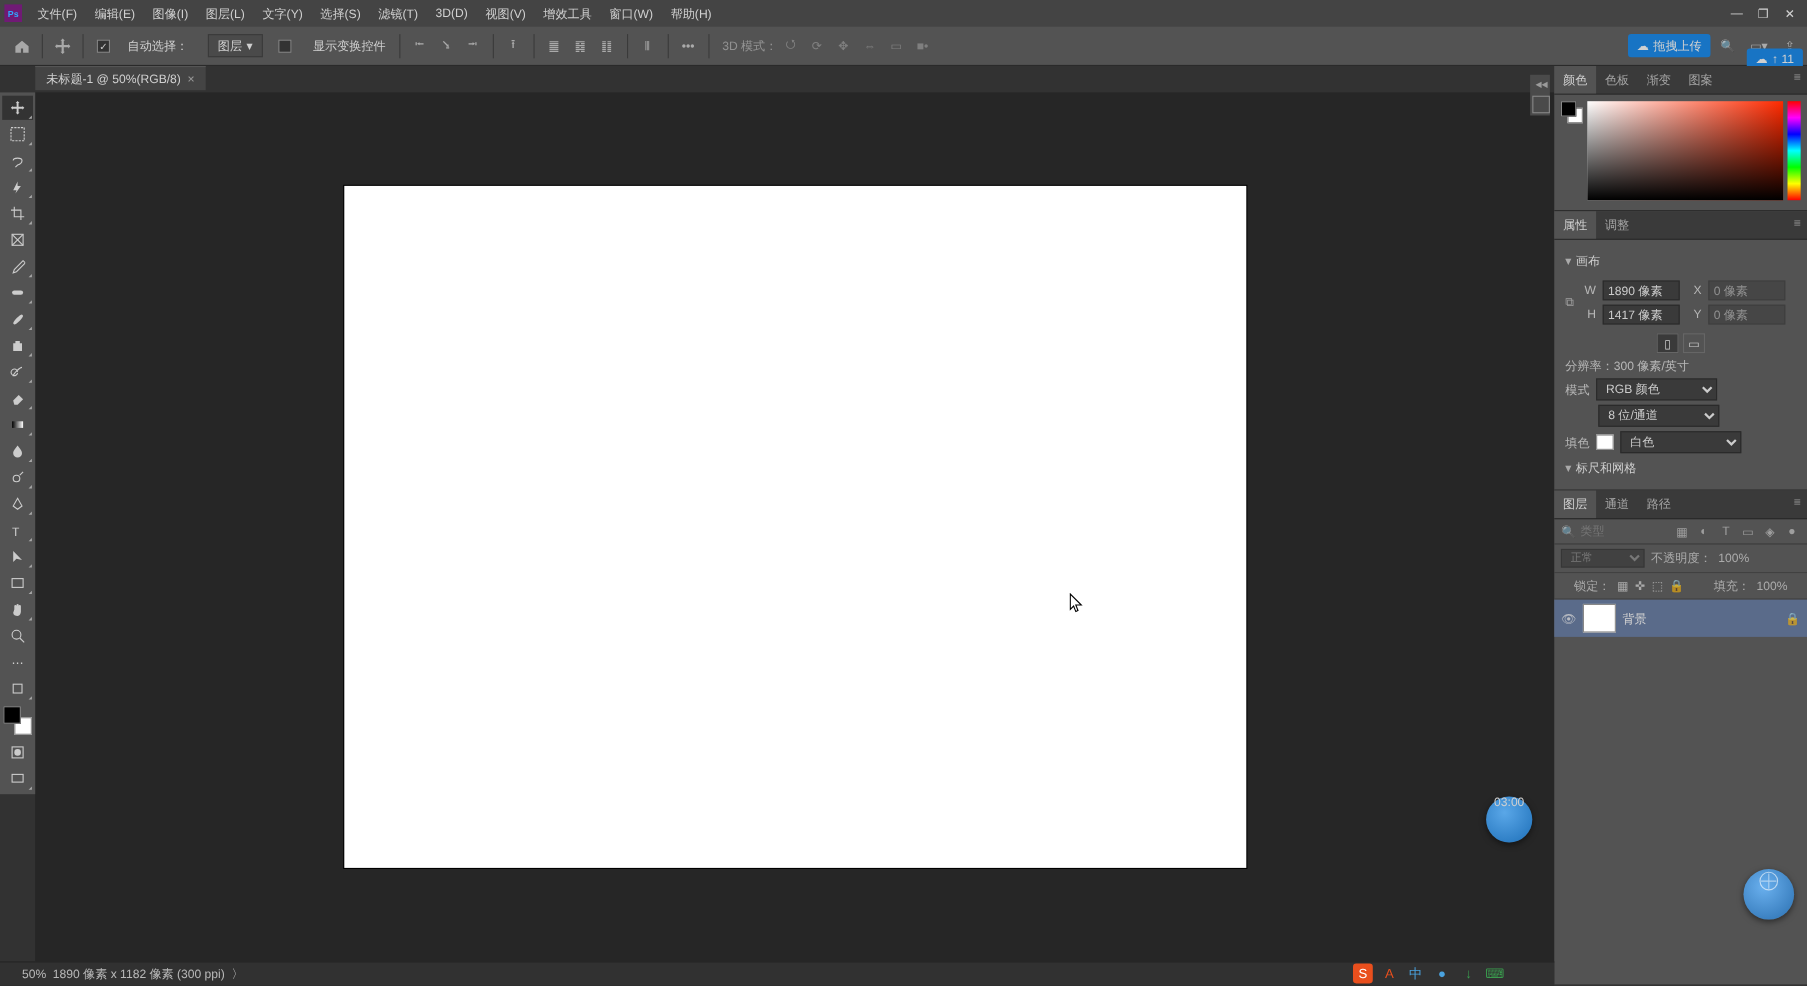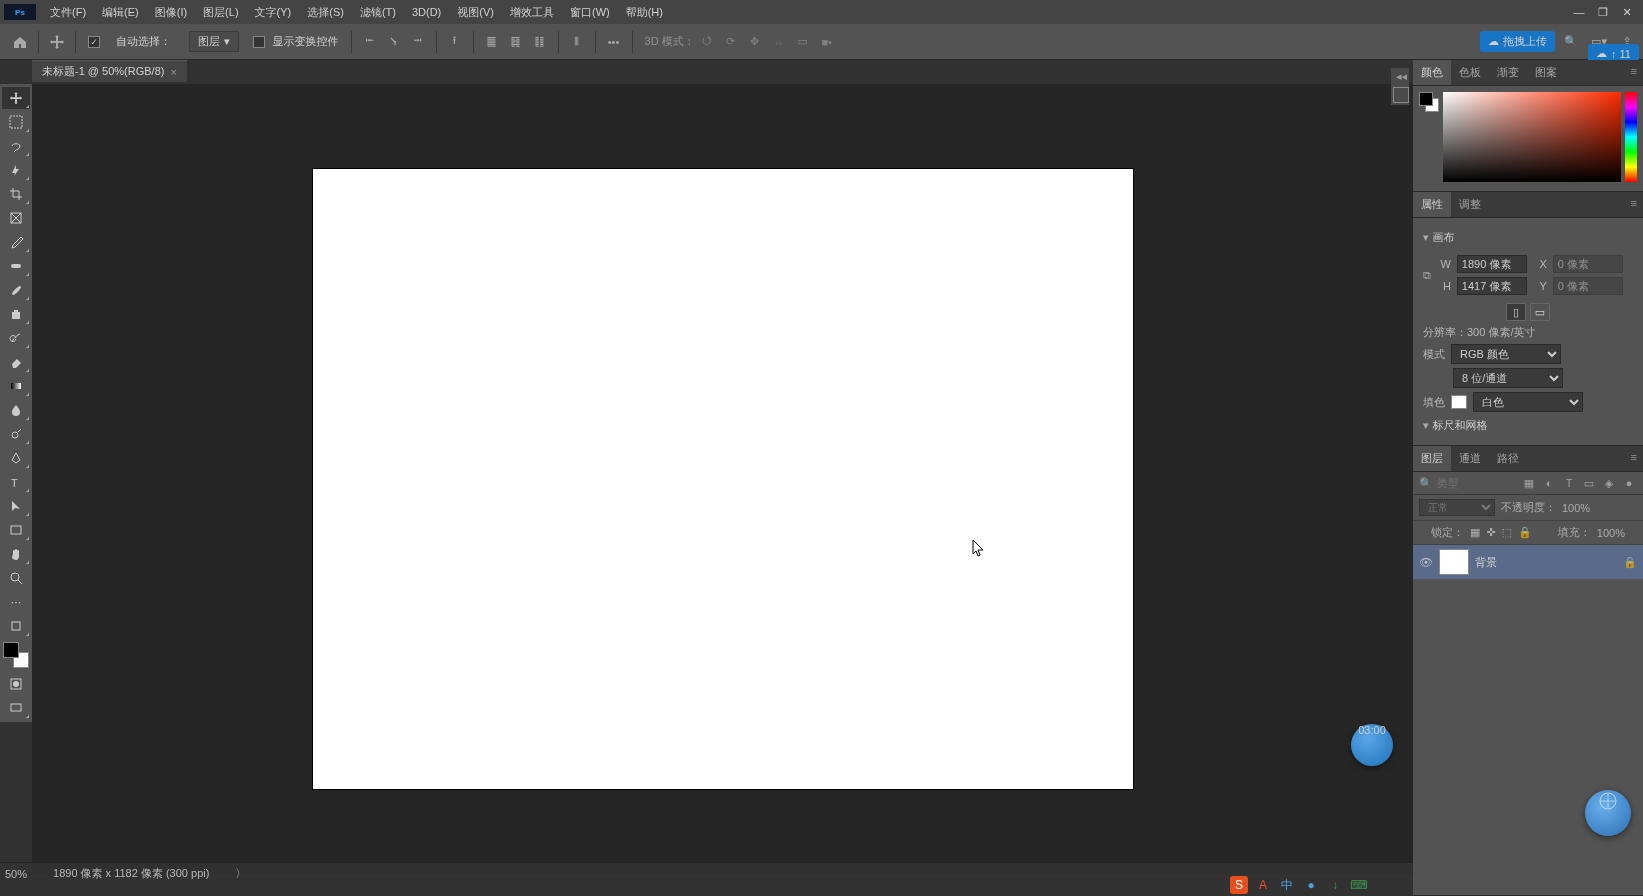--- a/index.html
+++ b/index.html
@@ -1,18 +1,18 @@
 <!DOCTYPE html>
 <html><head>
 <meta charset="utf-8">
 <style>
 *{margin:0;padding:0;box-sizing:border-box;font-family:"Microsoft YaHei",Arial,sans-serif;font-size:11px;color:#d0d0d0;user-select:none}
 body{background:#323232;width:1643px;height:896px;overflow:hidden;position:relative}
 .menubar{height:24px;background:#444;display:flex;align-items:center;padding:0 4px}
-.menubar .ps-icon{width:32px;height:16px;background:#0f172a;color:#31a8ff;display:flex;align-items:center;justify-content:center;font-size:8px;font-weight:bold;margin-right:6px}
+.menubar .ps-icon{width:16px;height:16px;background:#701a75;color:#31a8ff;display:flex;align-items:center;justify-content:center;font-size:8px;font-weight:bold;margin-right:6px}
 .menubar .menu-item{padding:0 8px;height:24px;display:flex;align-items:center;cursor:pointer}
 .menubar .spacer{flex:1}
 .menubar .win-ctrl{width:24px;height:24px;display:flex;align-items:center;justify-content:center;cursor:pointer}
 .optionbar{height:36px;background:#535353;display:flex;align-items:center;padding:0 8px;border-bottom:1px solid #2a2a2a;position:relative}
 .optionbar .ob-item{display:flex;align-items:center;padding:0 6px;height:26px}
 .optionbar .ob-btn{background:#4a4a4a;border:1px solid #3a3a3a;padding:2px 8px;margin:0 2px;cursor:pointer;display:flex;align-items:center;gap:4px}
 .optionbar .ob-icon{width:20px;height:20px;display:flex;align-items:center;justify-content:center;cursor:pointer;opacity:.7;margin:0 2px}
 .optionbar .sep{width:1px;height:22px;background:#3a3a3a;margin:0 6px}
 .optionbar .right-cluster{position:absolute;right:4px;display:flex;align-items:center;gap:4px}
 .optionbar .cloud-box{background:#1874c4;padding:3px 8px;border-radius:3px;display:flex;align-items:center;gap:4px;cursor:pointer}
@@ -53,21 +53,21 @@
 .layers-toolbar{display:flex;align-items:center;gap:4px;padding:4px 6px;border-bottom:1px solid #3a3a3a}
 .layers-toolbar input{background:transparent;border:none;color:#aaa;width:50px}
 .layers-toolbar .licon{width:16px;height:14px;opacity:.6;cursor:pointer;display:flex;align-items:center;justify-content:center}
 .layers-opts{display:flex;align-items:center;gap:6px;padding:4px 6px;border-bottom:1px solid #3a3a3a;opacity:.7}
 .layers-opts select{background:#3a3a3a;border:1px solid #2a2a2a;color:#888;padding:1px 4px;font-size:10px}
 .layers-locks{display:flex;align-items:center;gap:6px;padding:4px 18px;border-bottom:1px solid #3a3a3a;opacity:.7;font-size:10px}
 .layer-row{display:flex;align-items:center;padding:4px 6px;background:#5a6b8a;gap:6px}
 .layer-row .eye{width:14px;opacity:.8}
 .layer-row .thumb{width:30px;height:26px;background:#fff;border:1px solid #888}
 .layer-row .lock{margin-left:auto;opacity:.7}
-.statusbar{position:absolute;bottom:12px;left:0;right:230px;height:22px;background:#323232;display:flex;align-items:center;padding:0 5px;gap:26px;font-size:11px;opacity:.85;border-top:1px solid #222}
+.statusbar{position:absolute;bottom:0;left:0;right:230px;height:22px;background:#323232;display:flex;align-items:center;padding:0 20px;gap:6px;font-size:11px;opacity:.85;border-top:1px solid #222}
 .float-badge{position:absolute;width:42px;height:42px;border-radius:50%;background:radial-gradient(circle at 40% 35%,#5aa7e8,#1d6fb8);display:flex;align-items:flex-start;justify-content:center;color:#fff;font-size:10px;box-shadow:0 2px 6px rgba(0,0,0,.5)}
 .float-badge.b1{right:250px;bottom:130px}
 .float-badge.b2{right:12px;bottom:60px;width:46px;height:46px;background:radial-gradient(circle at 40% 35%,#6ab0ee,#2a6fb0)}
 .taskbar-ime{position:absolute;right:275px;bottom:2px;display:flex;gap:6px;align-items:center}
 .taskbar-ime .ime-i{width:18px;height:18px;display:flex;align-items:center;justify-content:center;font-size:12px}
 .chk{width:12px;height:12px;border:1px solid #888;background:#333;display:inline-flex;align-items:center;justify-content:center}
 .chk.on::after{content:"✓";font-size:9px;color:#ccc}
 svg{display:block}
 .cursor{position:absolute;pointer-events:none}
 .upload-pill{position:absolute;right:4px;top:44px;background:#1874c4;padding:3px 8px;border-radius:3px;display:flex;align-items:center;gap:4px;color:#fff}
@@ -117,21 +117,21 @@
   <div class="ob-item">
     <span class="chk on"></span>
     <span style="margin:0 16px">自动选择：</span>
     <span class="ob-btn">
         <span>图层</span>
         <span>▾</span>
       </span>
   </div>
   <div class="ob-item">
     <span class="chk"></span>
-    <span style="margin-left:8px">显示变换控件</span>
+    <span style="margin-left:20px">显示变换控件</span>
   </div>
   <div class="sep"></div>
   <div class="ob-icon">⭰</div>
   <div class="ob-icon">⭸</div>
   <div class="ob-icon">⭲</div>
   <div class="sep"></div>
   <div class="ob-icon">⭱</div>
   <div class="sep"></div>
   <div class="ob-icon">䷀</div>
   <div class="ob-icon">䷿</div>

